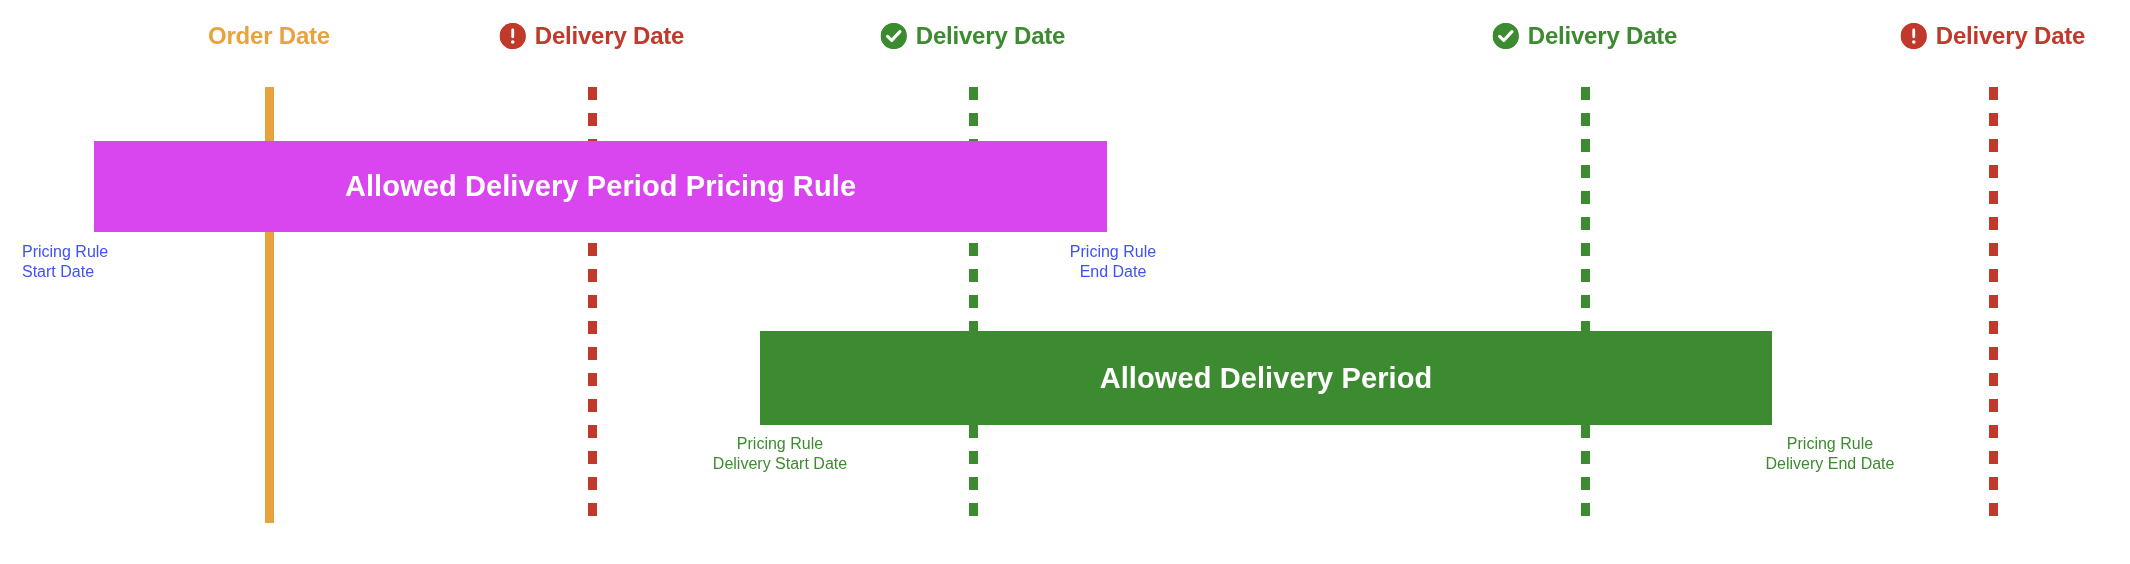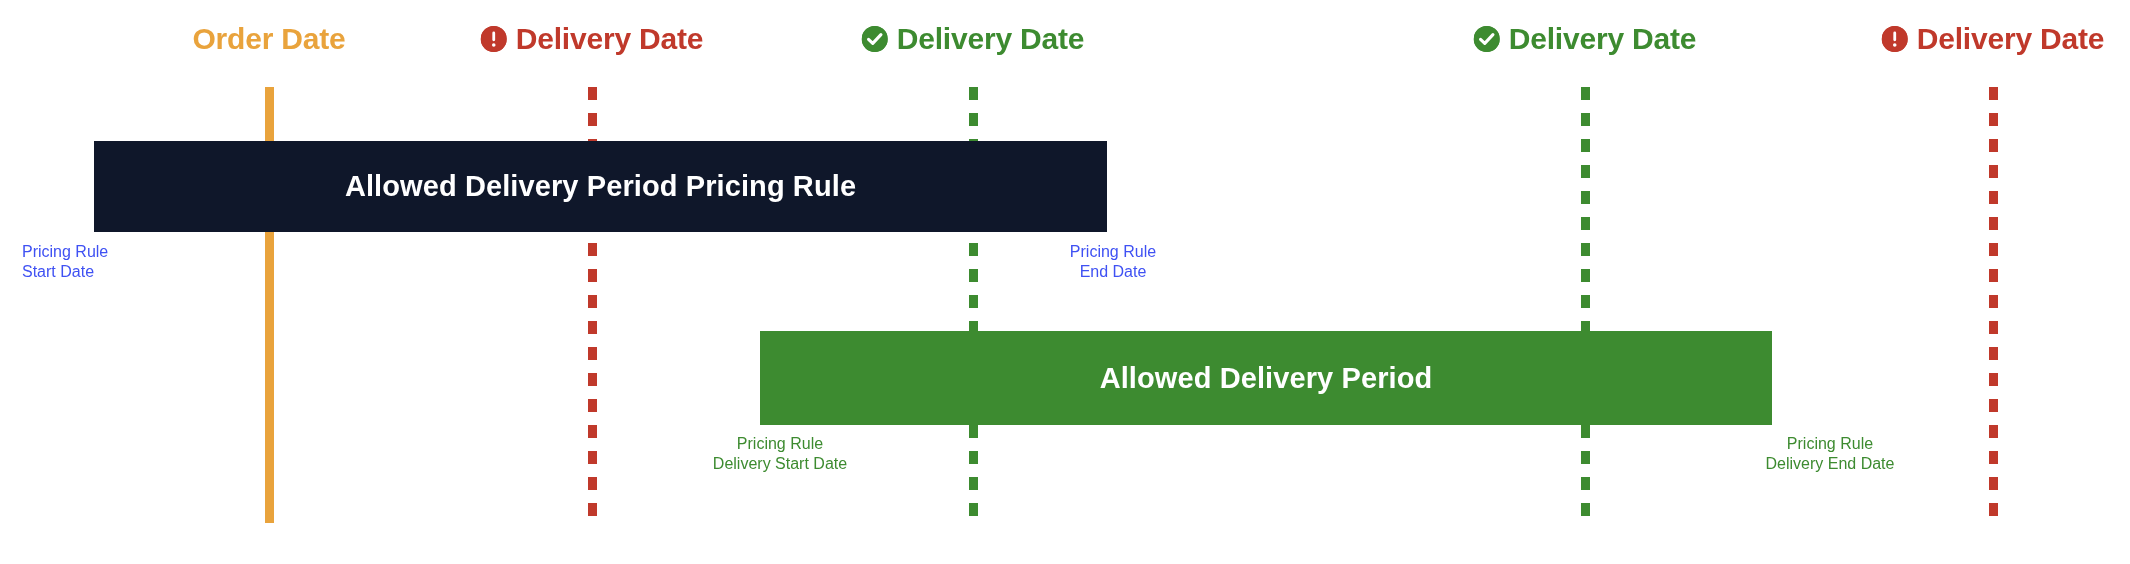--- a/index.html
+++ b/index.html
@@ -46,21 +46,21 @@
 
   
   .marker-label {
     position: absolute;
     top: 22px;
     transform: translateX(-50%);
     display: flex;
     align-items: center;
     gap: 9px;
     white-space: nowrap;
-    font-size: 30px;
+    font-size: 24px;
     font-weight: bold;
     letter-spacing: -0.2px;
   }
   .marker-label.c-orange { color: #E9A33C; }
   .marker-label.c-red    { color: #C0392B; }
   .marker-label.c-green  { color: #3D8B30; }
 
   .badge {
     width: 26px;
     height: 26px;
@@ -152,21 +152,21 @@
             <circle cx="13" cy="13" r="13" fill="currentColor"></circle>
             <rect x="11.6" y="5.6" width="2.8" height="9.6" rx="1.4" fill="#fff"></rect>
             <circle cx="13" cy="19" r="1.8" fill="#fff"></circle>
           </svg>
         </span>
         <span>Delivery Date</span>
       </div>
     </div>
 
   <div id="bars-layer">
-      <div class="bar blue" style="left: 94px; top: 141px; width: 1013px; height: 91px; background: #0f172a;">
+      <div class="bar blue" style="left: 94px; top: 141px; width: 1013px; height: 91px; background: #d946ef;">
         <span>Allowed Delivery Period Pricing Rule</span>
       </div>
       <div class="bar green" style="left: 760px; top: 331px; width: 1012px; height: 94px; background: rgb(61, 139, 48); align-items: center;">
         <span>Allowed Delivery Period</span>
       </div>
     </div>
 
   <div id="captions-layer">
       <div class="caption c-blue align-left" style="left: 22px; top: 242px; color: rgb(63, 81, 243);">Pricing Rule
 Start Date</div>

